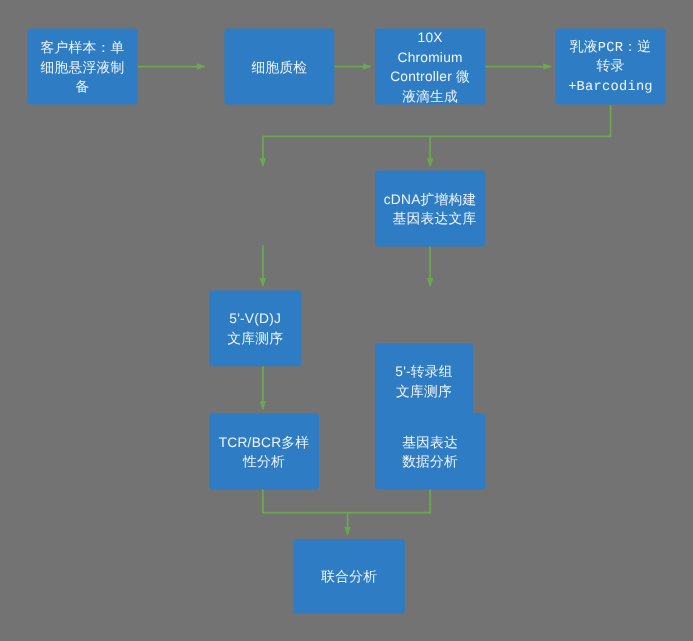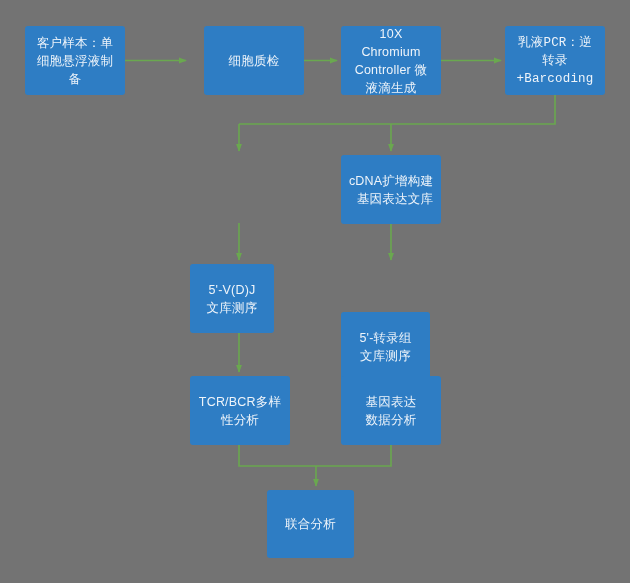--- a/index.html
+++ b/index.html
@@ -121,17 +121,17 @@
   <div class="node" style="left:190px; top:376px; width:100px; height:69px;">
     <span>TCR/BCR多样
 性分析</span>
   </div>
 
   <div class="node" style="left:341px; top:376px; width:100px; height:69px;">
     <span>基因表达
 数据分析</span>
   </div>
 
-  <div class="node" style="left:267px; top:490px; width:87px; height:68px;">
+  <div class="node" style="left:267px; top:490px; width:101px; height:68px;">
     <span>联合分析</span>
   </div>
 
 </div>
 
 </body></html>

